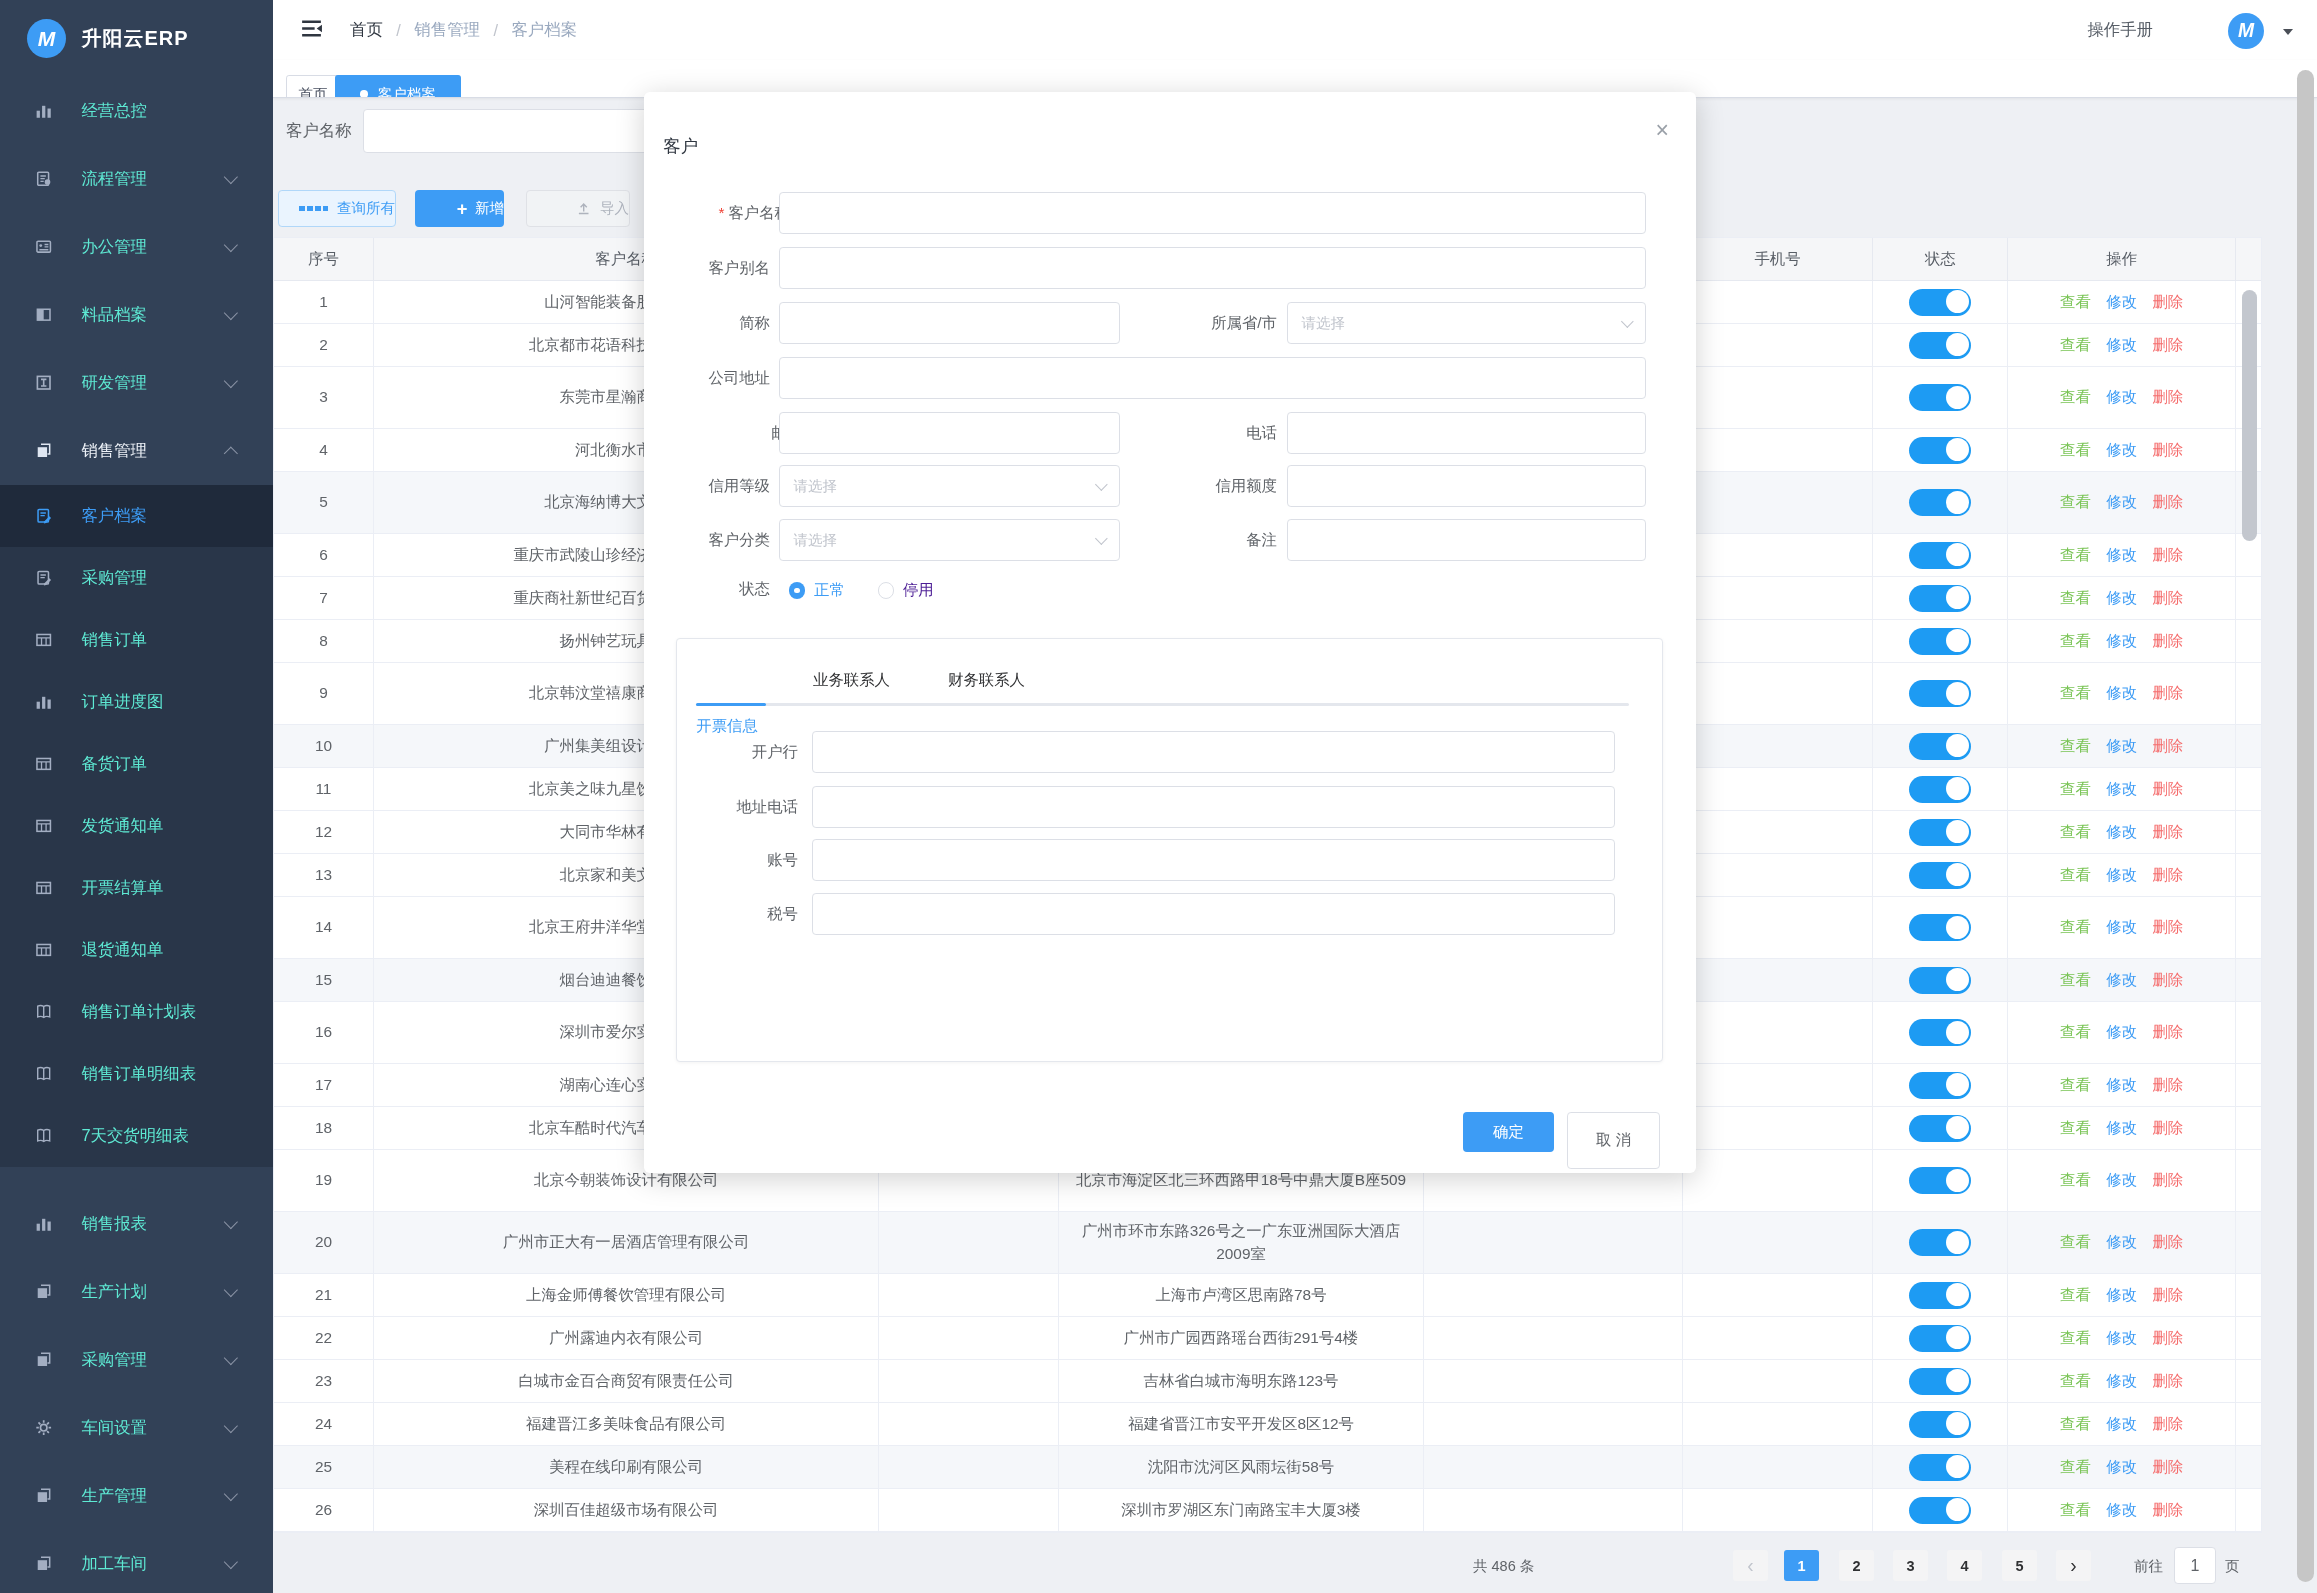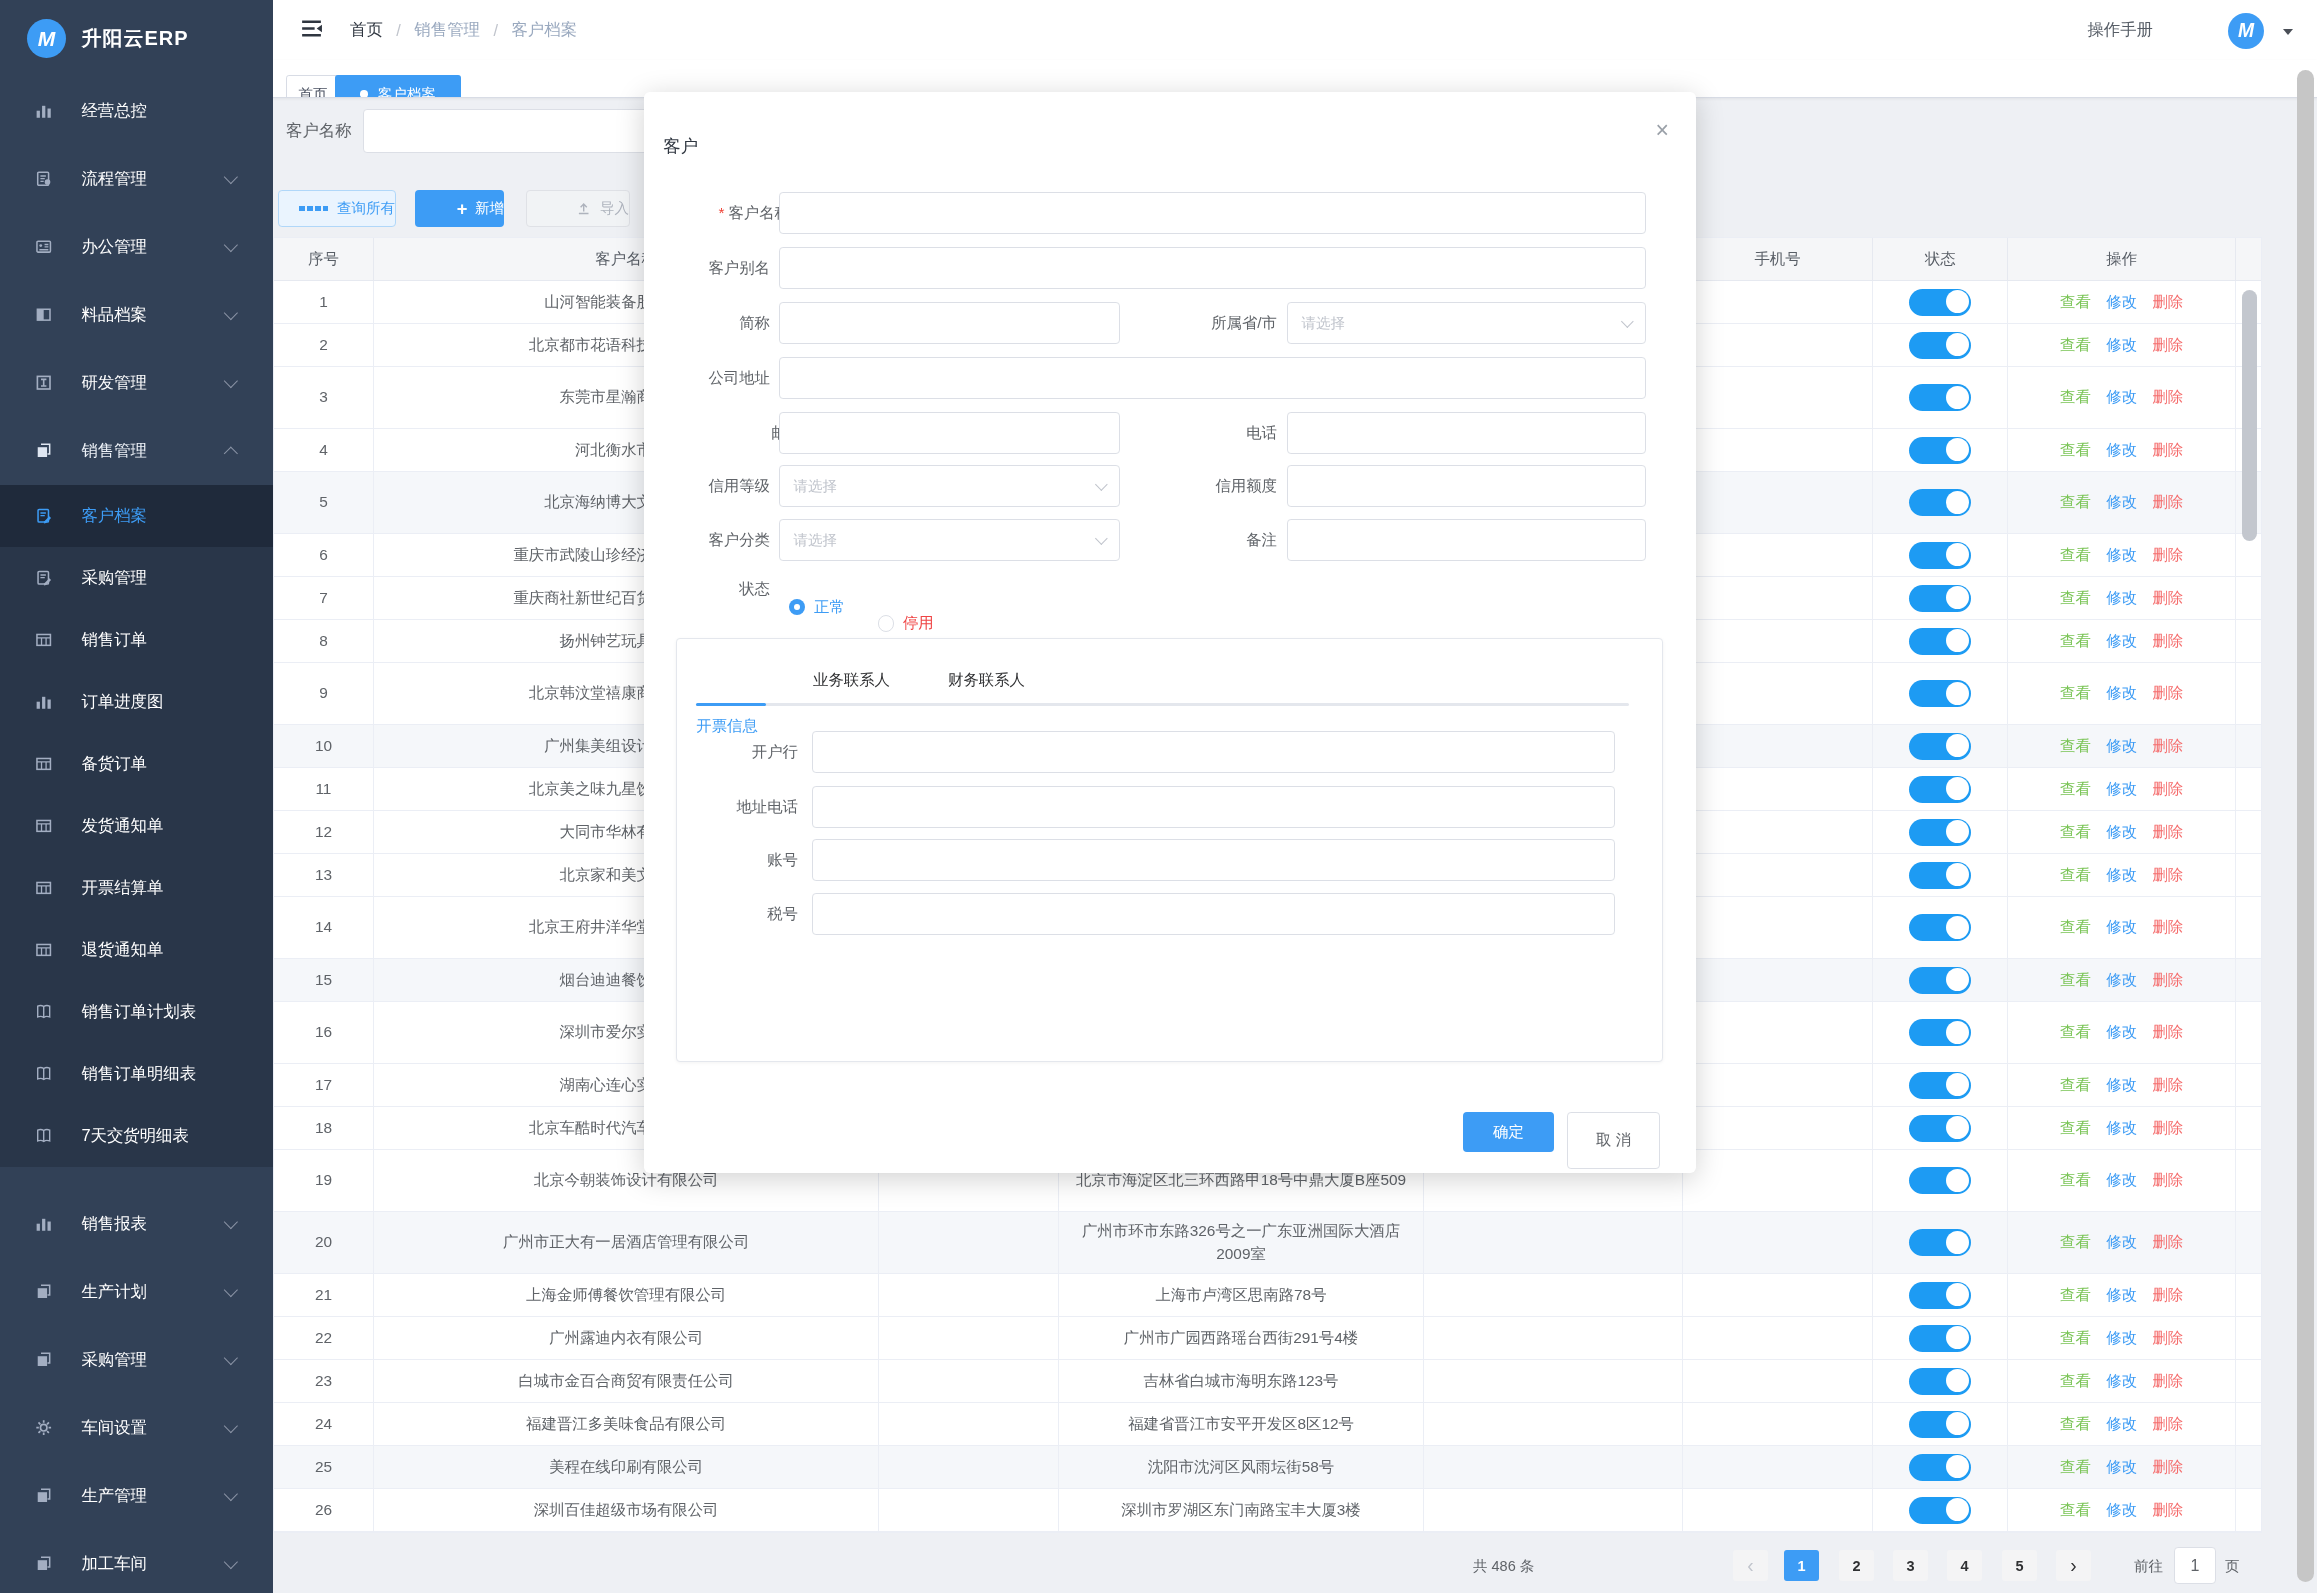--- a/index.html
+++ b/index.html
@@ -3,21 +3,21 @@
 <meta charset="utf-8">
 <style>
   html,body{margin:0;padding:0;}
   body{font-family:"Liberation Sans","DejaVu Sans",sans-serif;}
   #app{position:relative;width:2317px;height:1593px;overflow:hidden;background:#eef0f4;}
   
   #sidebar{position:absolute;left:0;top:0;width:273px;height:1593px;background:#324157;overflow:hidden;z-index:5;}
   #logo{display:flex;align-items:center;height:77px;padding-left:27px;}
   #logo .logo-circle{width:39px;height:39px;border-radius:50%;background:#3d9cf5;color:#fff;display:flex;align-items:center;justify-content:center;font-weight:bold;font-size:21px;font-style:italic;}
   #logo .logo-text{color:#fff;font-size:20px;font-weight:bold;margin-left:15.4px;letter-spacing:1px;}
-  .mi{position:relative;height:68px;display:flex;align-items:center;padding-left:35px;cursor:pointer;color:#ffffff;font-size:16.4px;}
+  .mi{position:relative;height:68px;display:flex;align-items:center;padding-left:35px;cursor:pointer;color:#5eead4;font-size:16.4px;}
   .mi .mic{width:17.4px;height:17.4px;color:#a3aec2;display:inline-flex;}
   .mi .mlabel{margin-left:29px;}
   .mi .chev{position:absolute;right:37px;width:8.7px;height:8.7px;border-right:1.9px solid #8a93a5;border-bottom:1.9px solid #8a93a5;}
   .mi .chev.down{transform:rotate(45deg);margin-top:-3.9px;}
   .mi .chev.up{transform:rotate(-135deg);margin-top:5.8px;}
   .mi.emph{color:#eef2f8;}
   .mi.emph .mic{color:#dfe6f1;}
   .submenu{background:#293649;margin-bottom:23px;}
   .mi.sub{height:62px;}
   .mi.sub.active{background:#1f2a3b;color:#3d9cf5;}
@@ -92,21 +92,21 @@
   .minp{position:absolute;height:42px;border:1px solid #dcdfe6;border-radius:3.9px;background:#fff;box-sizing:border-box;}
   .msel{position:absolute;height:42px;border:1px solid #dcdfe6;border-radius:3.9px;background:#fff;box-sizing:border-box;display:flex;align-items:center;padding:0 13.5px;font-size:14.5px;color:#c0c4cc;cursor:pointer;}
   .msel .schev{position:absolute;right:13.5px;width:7.7px;height:7.7px;border-right:1.4px solid #c0c4cc;border-bottom:1.4px solid #c0c4cc;transform:rotate(45deg);margin-top:-2.9px;}
   .radio-row{position:absolute;display:flex;align-items:center;font-size:15.4px;}
   .radio{display:flex;align-items:center;margin-right:33px;cursor:pointer;}
   .radio .rdot{width:16.4px;height:16.4px;border-radius:50%;box-sizing:border-box;margin-right:8.7px;position:relative;}
   .radio.checked .rdot{background:#3d9cf5;}
   .radio.checked .rdot:after{content:"";position:absolute;left:5.3px;top:5.3px;width:5.8px;height:5.8px;border-radius:50%;background:#fff;}
   .radio.checked{color:#3d9cf5;}
   .radio.un .rdot{border:1px solid #dcdfe6;background:#fff;}
-  .radio.un{color:#ef4444;margin-top:33px;}
+  .radio.un{color:#4c1d95;}
   #panel{position:absolute;left:32px;top:546px;width:987px;height:424px;border:1px solid #e4e7ed;border-radius:3.9px;background:#fff;box-shadow:0 1px 3.9px rgba(0,0,0,.05);box-sizing:border-box;}
   .ptab{position:absolute;top:31px;font-size:15.4px;color:#303133;cursor:pointer;}
   .ptab.active{color:#3d9cf5;margin-top:46px;}
   #ptrack{position:absolute;left:19.3px;top:64px;width:933px;height:2.9px;background:#e4e7ed;border-radius:1.9px;}
   #pactive{position:absolute;left:19.3px;top:64px;width:70px;height:2.9px;background:#3d9cf5;border-radius:1.9px;}
   .plab{position:absolute;width:121px;text-align:right;font-size:15.4px;color:#5f6368;line-height:42px;white-space:nowrap;}
   #btn-ok{position:absolute;left:819px;top:1020px;width:91px;height:40px;background:#3d9cf5;border-radius:3.9px;color:#fff;font-size:15.4px;display:flex;align-items:center;justify-content:center;cursor:pointer;}
   #btn-cancel{position:absolute;left:923px;top:1020px;width:93px;height:57px;background:#fff;border:1px solid #dcdfe6;border-radius:3.9px;color:#5f6368;font-size:15.4px;display:flex;align-items:center;justify-content:center;box-sizing:border-box;cursor:pointer;}
 </style>
 </head>

